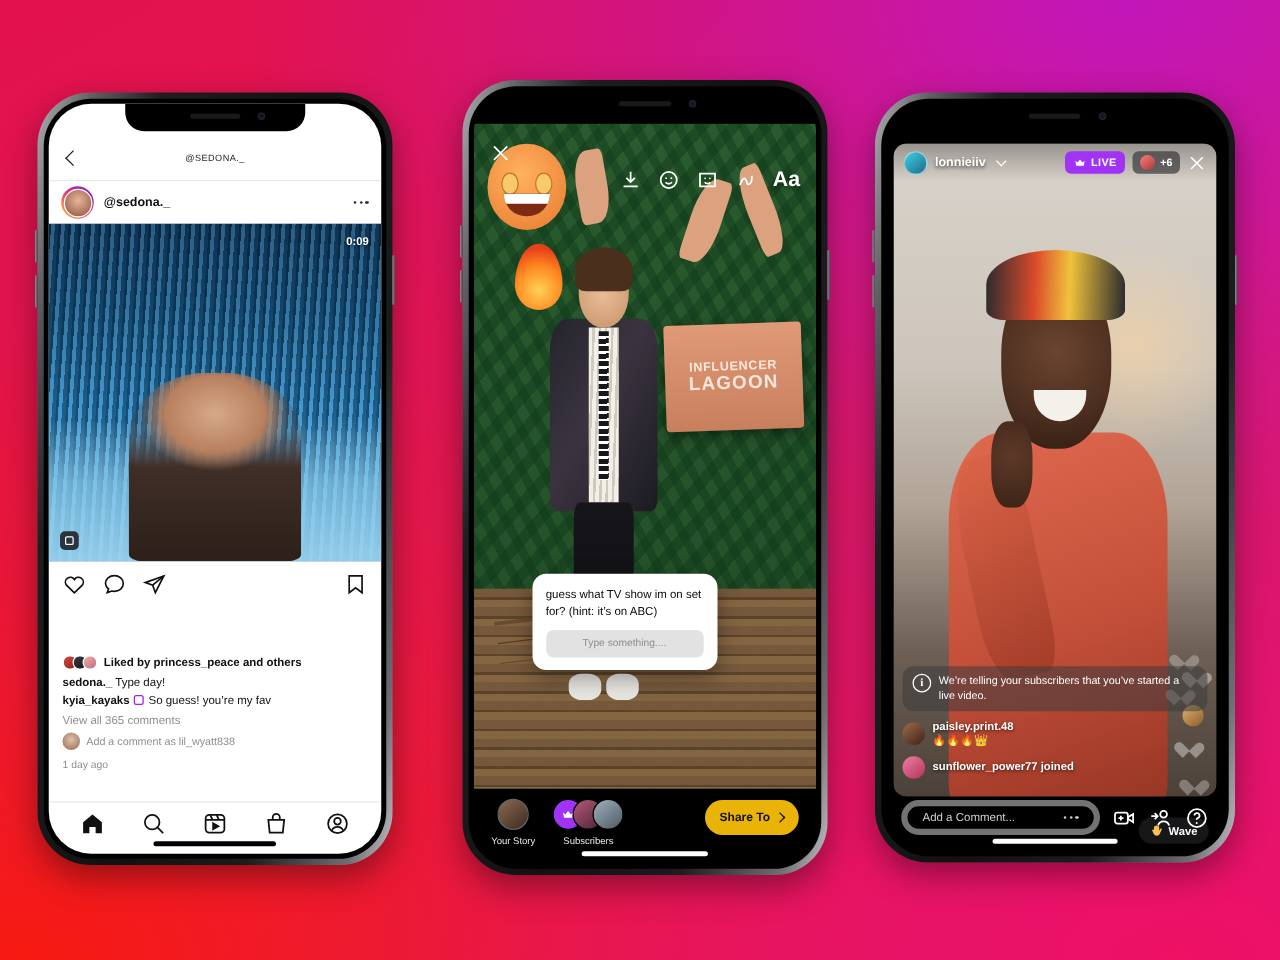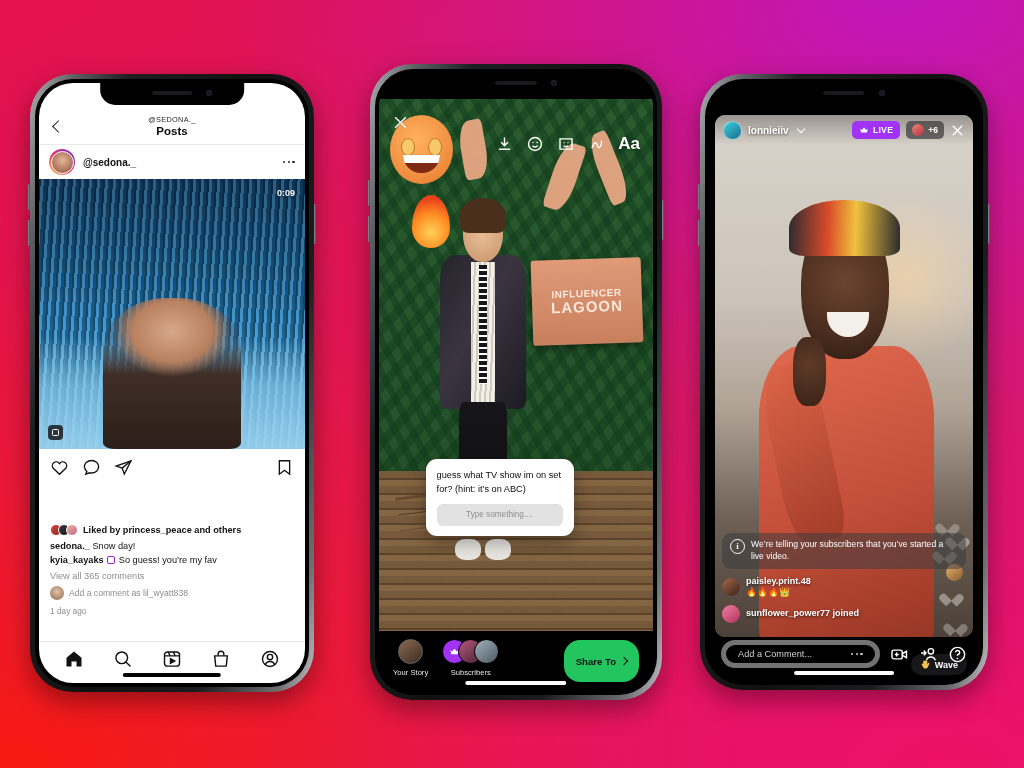--- a/index.html
+++ b/index.html
@@ -184,21 +184,21 @@
   .sh-opt { display:flex; flex-direction:column; align-items:center; gap:4px; }
   .sh-opt span { font-size:7.6px; color:#e6e6e6; }
   .av-story { width:25px; height:25px; border-radius:50%; border:1px solid #666;
     background:linear-gradient(140deg,#8a6a52,#3d2a20); }
   .sub-stack { display:flex; }
   .sub-stack div { width:25px; height:25px; border-radius:50%; border:1.5px solid #000; margin-left:-9px; }
   .sub-stack div:first-child { margin-left:0; background:#a033f5;
     display:flex; align-items:center; justify-content:center; }
   .s2 { background:linear-gradient(140deg,#b5597a,#4a2333); }
   .s3 { background:linear-gradient(140deg,#9fb0bc,#4e5a64); }
-  .share-to { margin-left:auto; height:42px; background:#22c55e; border-radius:16px;
+  .share-to { margin-left:auto; height:28px; background:#eab308; border-radius:16px;
     display:flex; align-items:center; gap:5px; padding:0 12px; margin-top:1px; }
   .share-to span { font-size:9.6px; font-weight:bold; color:#111; }
   .chev-r { width:6px; height:6px; border-top:1.7px solid #111; border-right:1.7px solid #111;
     transform:rotate(45deg); }
 
   
   #phone3 { left:700px; top:74px; width:288px; height:616px; }
   .p3 { background:#000; height:100%; position:relative; }
   .p3-video { position:absolute; left:6px; right:6px; top:32px; bottom:44px; border-radius:10px;
     overflow:hidden; background:linear-gradient(180deg,#cfc8c0 0%,#b9aea4 24%,#8e7f74 60%,#6e5f55 100%); }
@@ -291,21 +291,20 @@
               </div>
             <div class="wifi"></div>
             <div class="batt"></div>
           </div>
         </div>
 
         <div class="p1-nav">
           <div class="back-chevron"></div>
           <div class="p1-nav-titles">
             <div class="p1-handle-sm">@SEDONA._</div>
-            <div class="p1-title">Posts</div>
           </div>
         </div>
 
         <div class="p1-userrow">
           <div class="av-ring">
             <div class="av av-24" style="background:radial-gradient(circle at 50% 40%,#e7b79a,#8a4f3c);border:1.5px solid #fff;"></div>
           </div>
           <div class="p1-username">@sedona._</div>
           <div class="dots3">
               <i></i>
@@ -344,21 +343,21 @@
           <div class="likedrow">
             <div class="mini-stack">
               <div class="mini m1"></div>
                 <div class="mini m2"></div>
                 <div class="mini m3"></div>
             </div>
             <div class="liked-txt">Liked by princess_peace and others</div>
           </div>
           <div class="cap">
             <b>sedona._</b>
-            <span>Snow day!</span>
+            <span>Type day!</span>
           </div>
           <div class="cap">
             <b>kyia_kayaks</b>
             <span class="vbadge"></span>
             <span>So guess! you’re my fav</span>
           </div>
           <div class="viewall">View all 365 comments</div>
           <div class="addrow">
             <div class="av" style="width:14px;height:14px;background:radial-gradient(circle at 50% 40%,#e3c2a8,#8e6a52);"></div>
             <span>Add a comment as lil_wyatt838</span>

